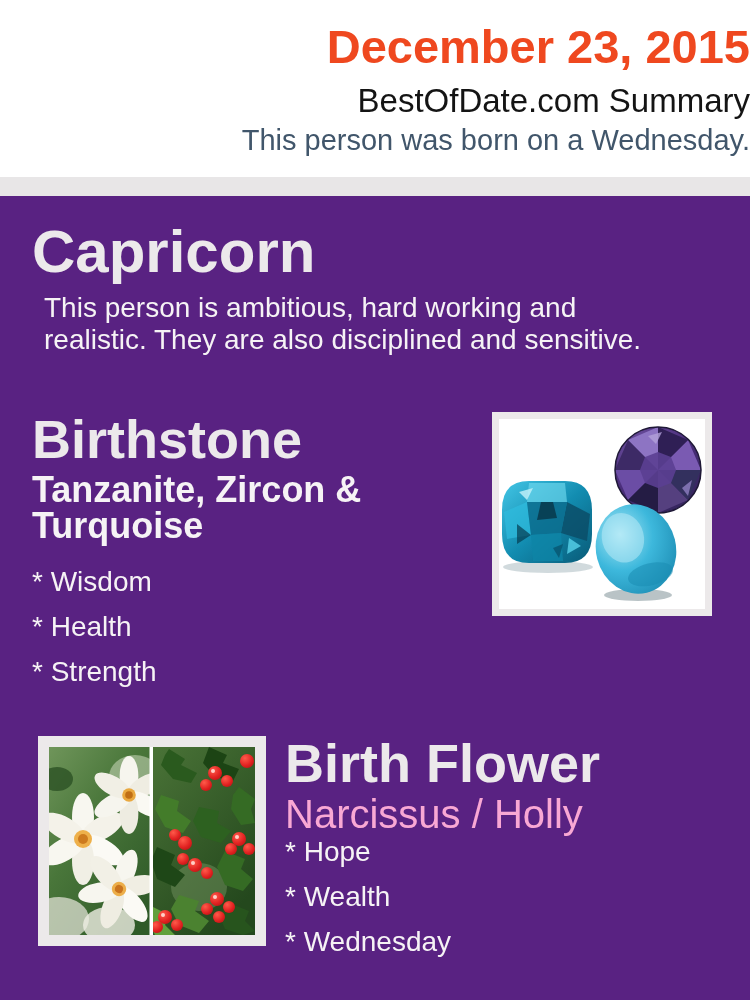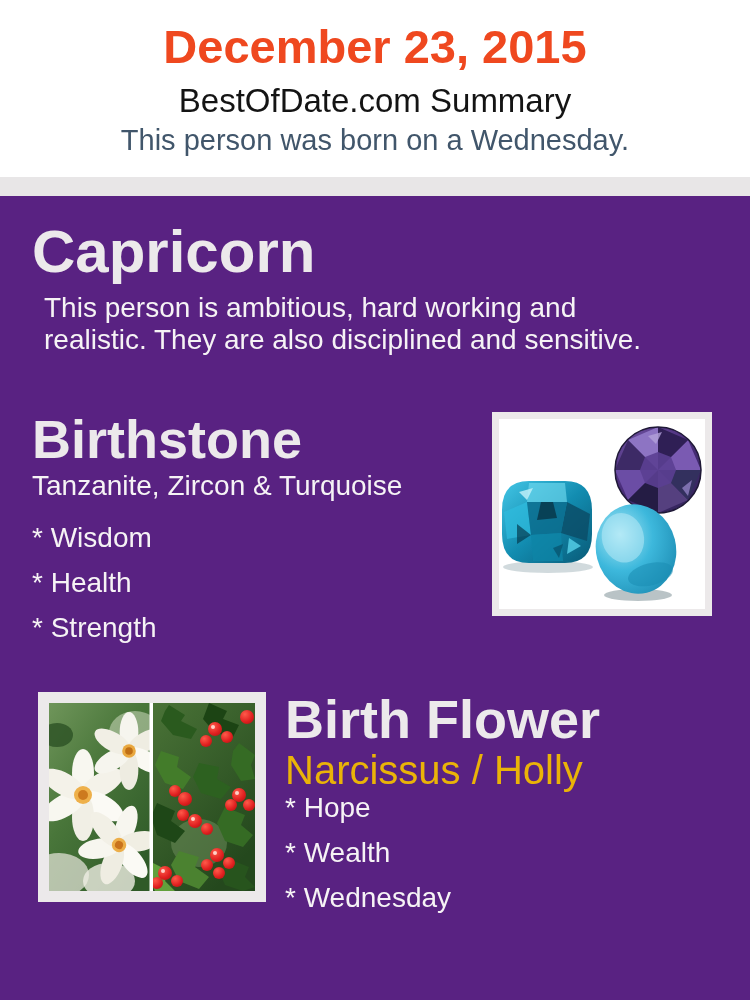--- a/index.html
+++ b/index.html
@@ -5,21 +5,21 @@
   * { margin: 0; padding: 0; box-sizing: border-box; }
   html, body { width: 750px; height: 1000px; }
   body {
     font-family: "Liberation Sans", "DejaVu Sans", sans-serif;
     background: #ffffff;
     overflow: hidden;
   }
   .header {
     height: 177px;
     background: #ffffff;
-    text-align: center;
+    text-align: right;
     padding-top: 21px;
   }
   .date-title {
     color: #EF481F;
     font-size: 47px;
     font-weight: bold;
     line-height: 1.1;
   }
   .site-summary {
     color: #141414;
@@ -66,22 +66,22 @@
   }
   .birthstone-row {
     display: flex;
     align-items: flex-start;
     margin-top: 57px;
     justify-content: flex-end;
   }
   .birthstone-text { flex: 1; padding-left: 32px; }
   .stones-line {
     color: #F6F3F5;
-    font-size: 28px;
-    font-weight: 400;
+    font-size: 36px;
+    font-weight: 700;
     line-height: 1;
     margin-top: 6px;
   }
   .trait-list { margin-top: 24px; }
   .trait-item {
     color: #F6F3F5;
     font-size: 28px;
     font-weight: 300;
     line-height: 1;
     margin-bottom: 17px;
@@ -105,21 +105,21 @@
     width: 228px;
     height: 210px;
     background: #ECE9EA;
     padding: 11px;
     margin-left: 38px;
     flex: none;
   }
   .flower-inner { width: 206px; height: 188px; }
   .flower-text { margin-left: 19px; }
   .flowers-line {
-    color: #eab308;
+    color: #f9a8d4;
     font-size: 40px;
     font-weight: 300;
     line-height: 1;
     margin-top: 4px;
   }
   .flower-text .trait-list { margin-top: 4px; }
 </style>
 </head>
 <body>
 

